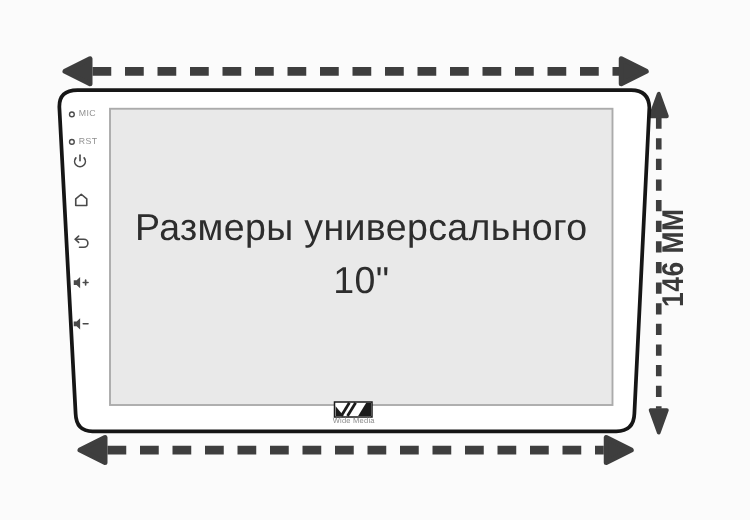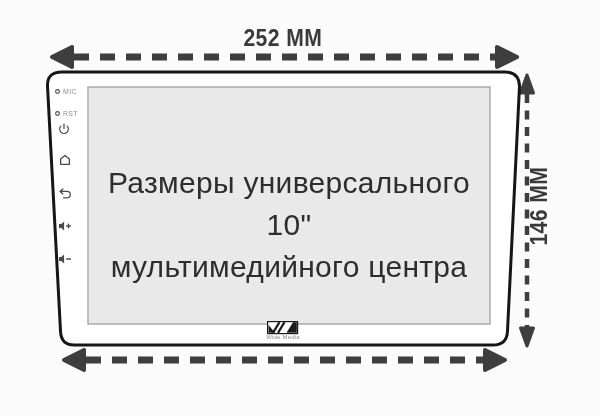--- a/index.html
+++ b/index.html
@@ -116,32 +116,28 @@
 
     <g transform="translate(267,321)">
       <rect x="0.6" y="0.6" width="30" height="12" fill="#ffffff" stroke="#1b1b1b" stroke-width="1.2"></rect>
       <polygon points="1.5,11.8 1.5,4 8,11.8" fill="#1b1b1b"></polygon>
       <line x1="6" y1="11.8" x2="12.5" y2="1.2" stroke="#1b1b1b" stroke-width="2.2"></line>
       <line x1="11" y1="11.8" x2="17.5" y2="1.2" stroke="#1b1b1b" stroke-width="2.2"></line>
       <polygon points="19.5,11.8 26,1.2 29.8,1.2 29.8,11.8" fill="#1b1b1b"></polygon>
     </g>
   </svg>
 
-  <div class="dim-label" style="left:216px;top:24px;width:134px;">
-    <span class="squeeze">252 ММ</span>
-  </div>
 
 
   <div class="dim-label rot" style="left:472px;top:192px;">
     <span class="squeeze">146 ММ</span>
   </div>
 
   <div class="main-title">
     <div>Размеры универсального 10"</div>
-    <div>мультимедийного центра</div>
   </div>
 
   <div class="tiny-led-label" style="left:63px;top:88px;">MIC</div>
   <div class="tiny-led-label" style="left:63px;top:110px;">RST</div>
 
   <div class="brand-label">Wide Media</div>
 
 </div>
 
 </body></html>

